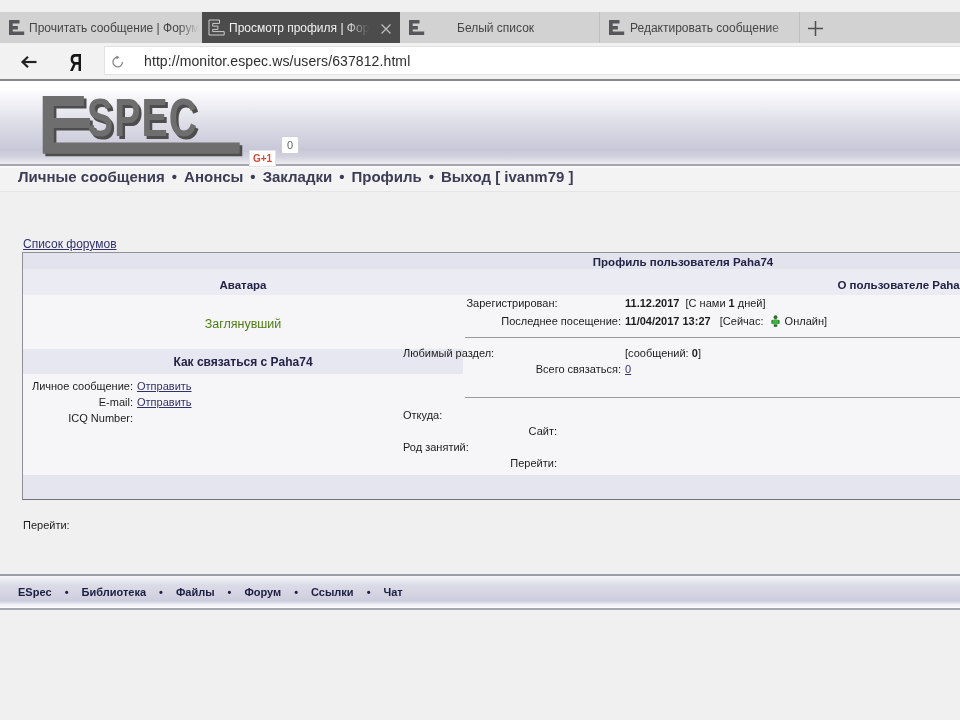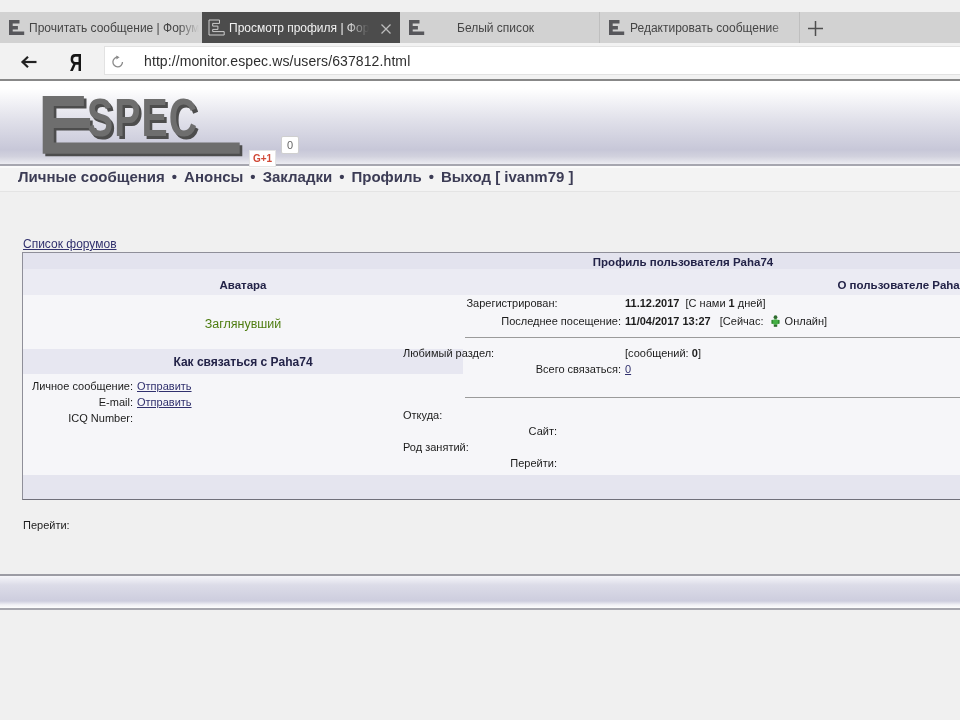--- a/index.html
+++ b/index.html
@@ -135,15 +135,16 @@
     <div class="abs t12" style="left:380px;top:204px;width:154px;text-align:right;color:#1c1c1c">Перейти:</div>
 
     <div class="abs" style="left:0;top:222px;width:1320px;height:24px;background:#e5e5ef"></div>
   </div>
 
   <div class="abs t12" style="left:23px;top:438px;color:#1c1c1c">Перейти:</div>
 
   <div class="abs" style="left:0;top:493px;width:960px;height:36px;
     background:linear-gradient(180deg,#f6f6fa 0%,#dcdce8 28%,#cdcdde 78%,#f0f0f5 90%,#fdfdfd 100%);
     border-top:2px solid #9c9ca4;border-bottom:2px solid #a6a6ae"></div>
+  <div class="abs b" style="left:18px;top:505px;height:12px;line-height:12px;font-size:11px;color:#1d1d42;white-space:nowrap">ESpec<span style="margin:0 13px">•</span>Библиотека<span style="margin:0 13px">•</span>Файлы<span style="margin:0 13px">•</span>Форум<span style="margin:0 13px">•</span>Ссылки<span style="margin:0 13px">•</span>Чат</div>
 </div>
 
 </div>
 
 </body></html>

